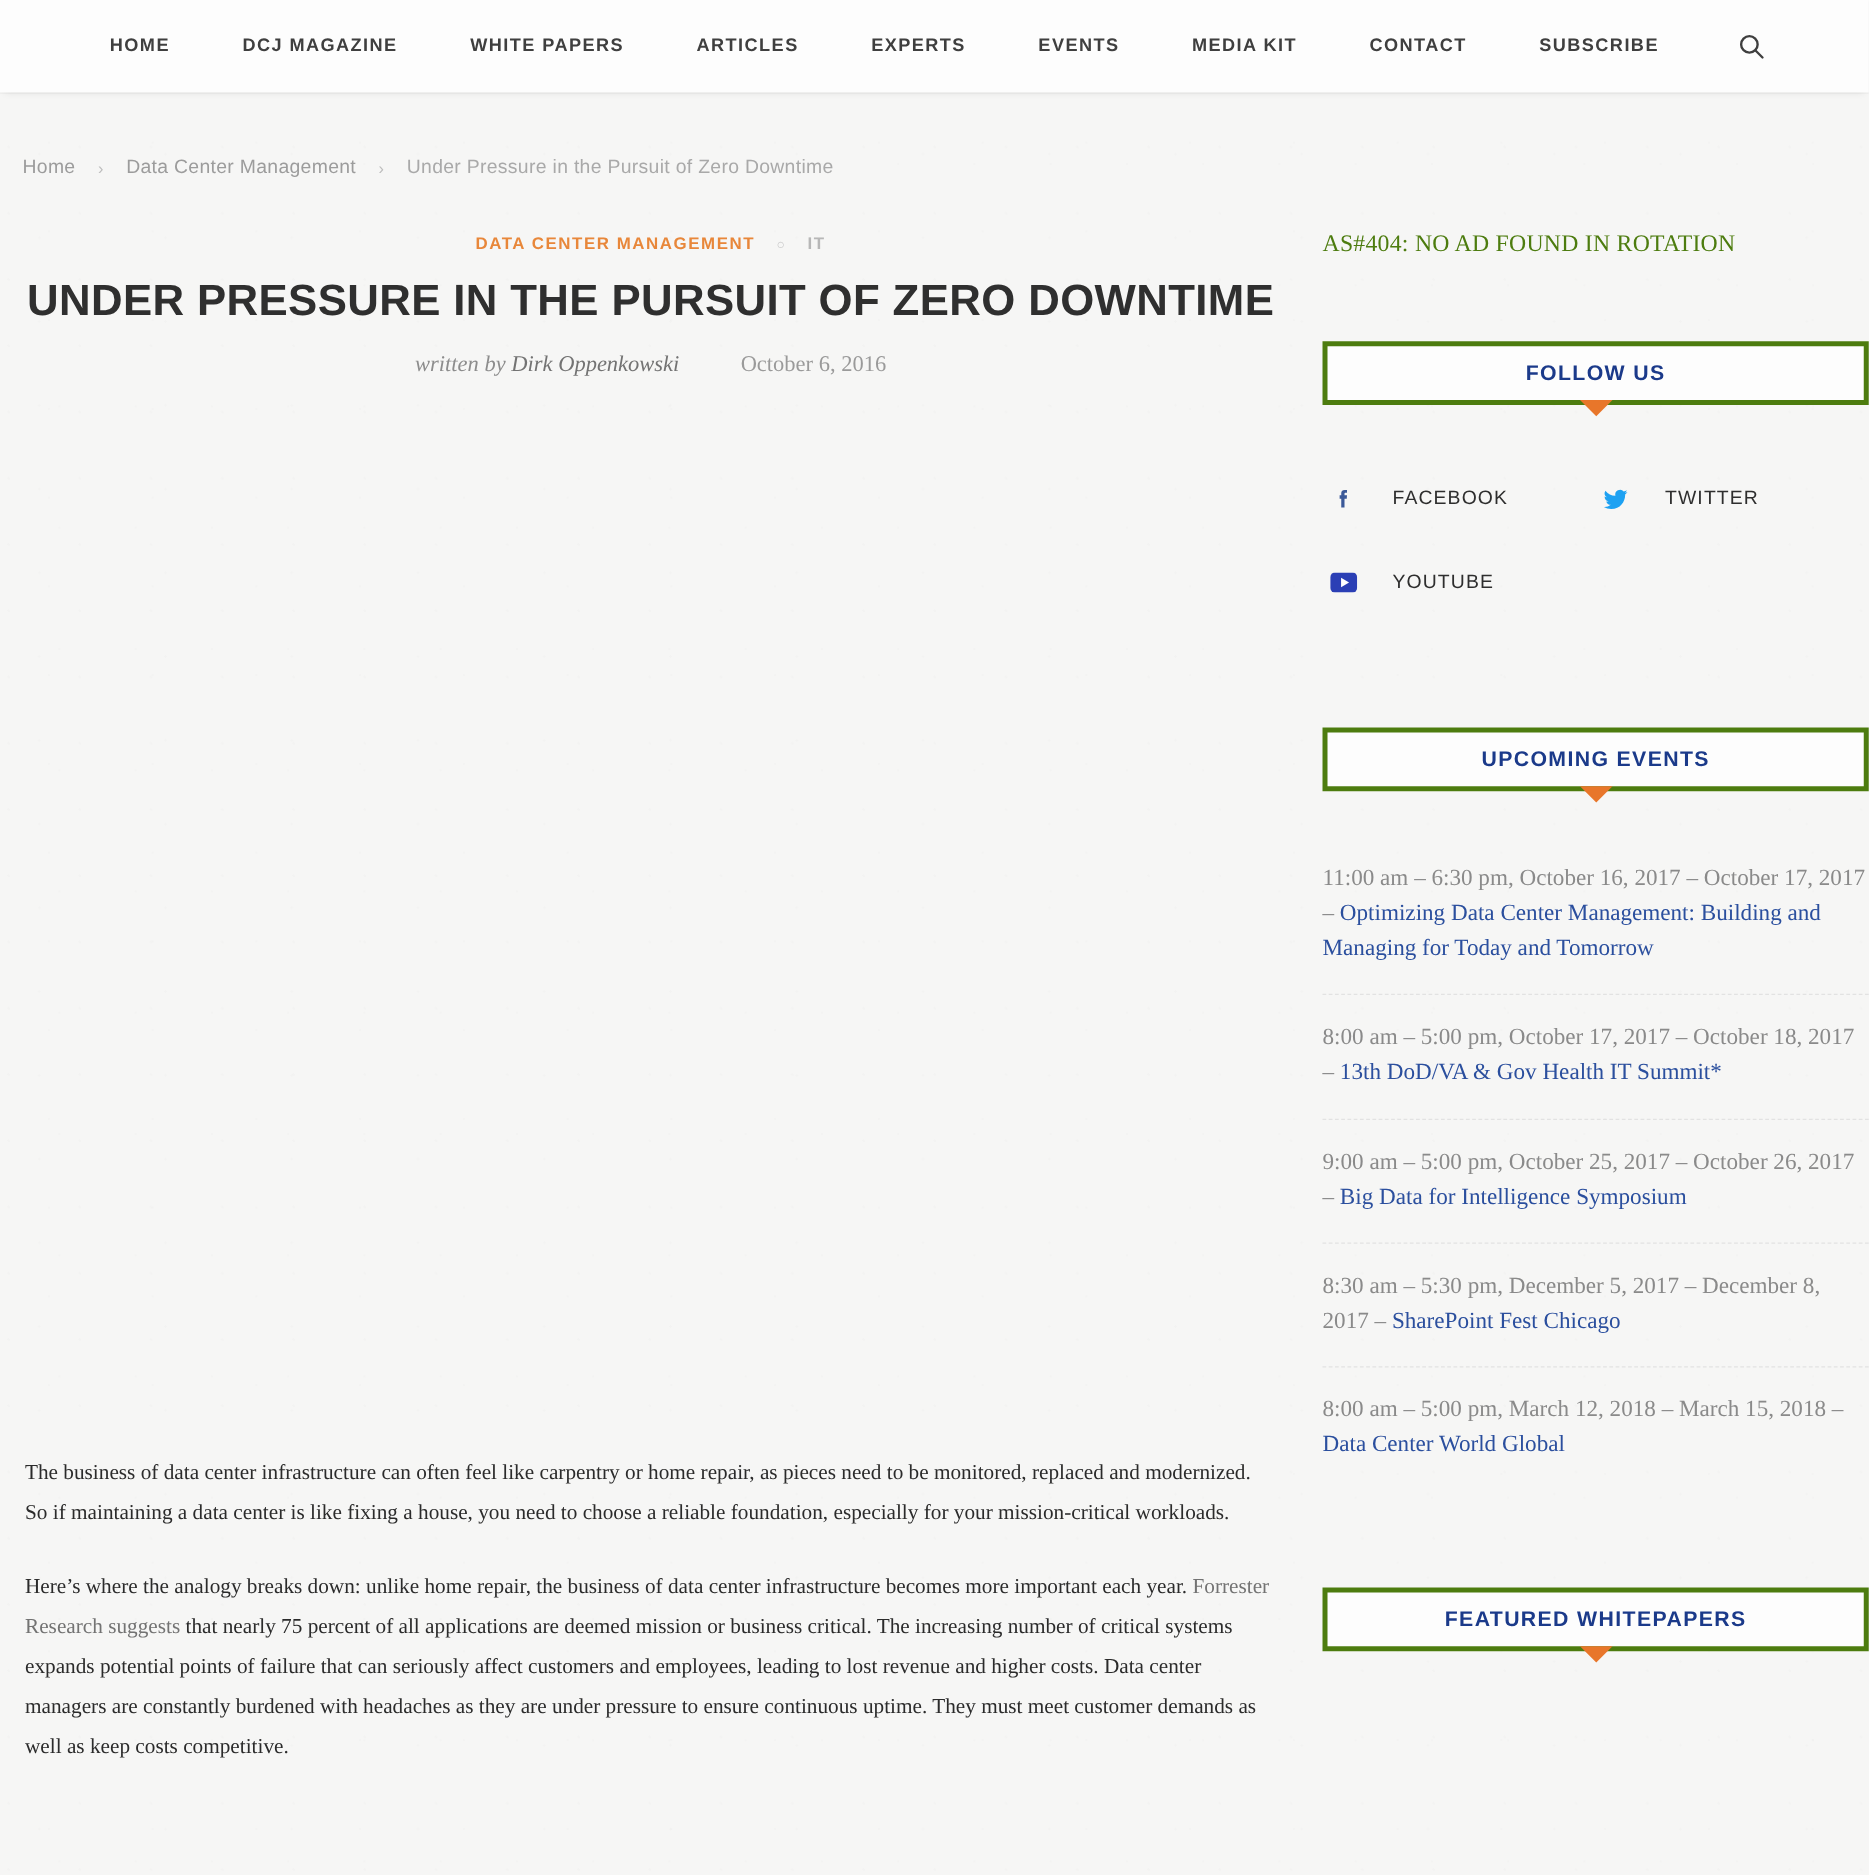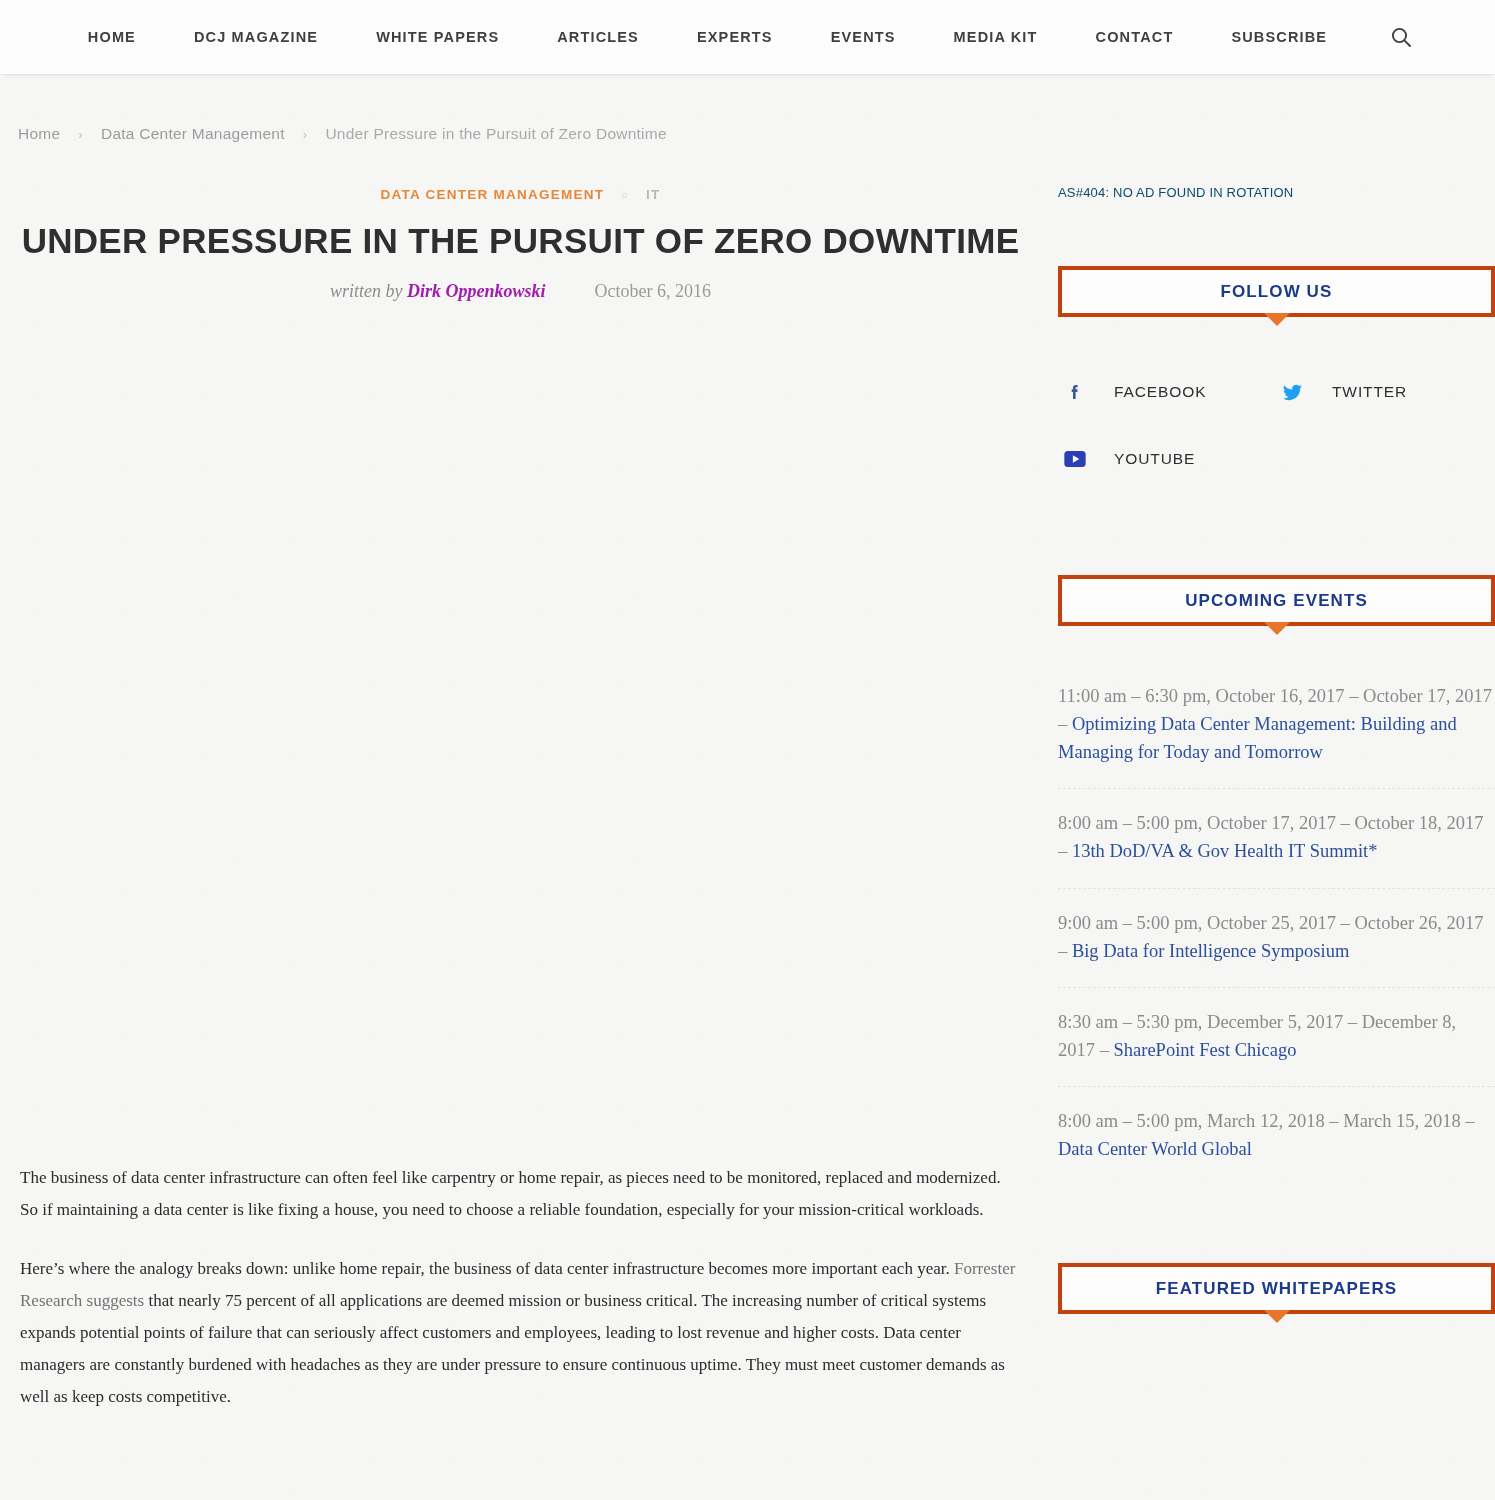--- a/index.html
+++ b/index.html
@@ -65,45 +65,45 @@
   h1.title{
     margin:18px 0 0; text-align:center;
     font-size:35px; line-height:1.18; font-weight:700;
     letter-spacing:.3px; color:#2f2f2f; text-transform:uppercase;
   }
   .byline{
     margin-top:20px; text-align:center;
     font-family:"Liberation Serif", serif; font-size:18px; color:#8d8d8d;
   }
   .byline .wb{ font-style:italic; }
-  .byline .author{ font-style:italic; font-weight:700; color:#a21caf; cursor:pointer; }
+  .byline .author{ font-style:italic; font-weight:400; color:#737373; cursor:pointer; }
   .byline .bsep{ display:inline-block; width:40px; }
   .byline .date{ color:#9a9a9a; }
 
   .hero-space{ height:860px; }
 
   
   .body-copy{ padding:0 2px; }
   .body-copy p{
     font-family:"Liberation Serif", serif;
     font-size:17px; line-height:1.88; color:#2b2b2b;
     margin:0 0 27px; text-align:left;
   }
   .body-copy a{ color:#737373; text-decoration:none; cursor:pointer; }
 
   
   .ad-note{
     margin-top:42px;
-    font-family:Liberation Sans, sans-serif;
-    font-size:13px; color:#0c4a6e; letter-spacing:.2px;
+    font-family:Liberation Serif, serif;
+    font-size:19px; color:#4d7c0f; letter-spacing:.2px;
   }
   .panel{ margin-top:66px; }
   .panel-head{
     position:relative;
-    border:4px solid #c2410c;
+    border:4px solid #4d7c0f;
     background:#fdfdfd;
     height:51px;
     display:flex; align-items:center; justify-content:center;
   }
   .panel-head span{
     font-size:17px; font-weight:700; letter-spacing:1.1px; color:#1b3a8a;
     text-transform:uppercase;
   }
   .panel-head::after{
     content:""; position:absolute; left:50%; top:100%;

